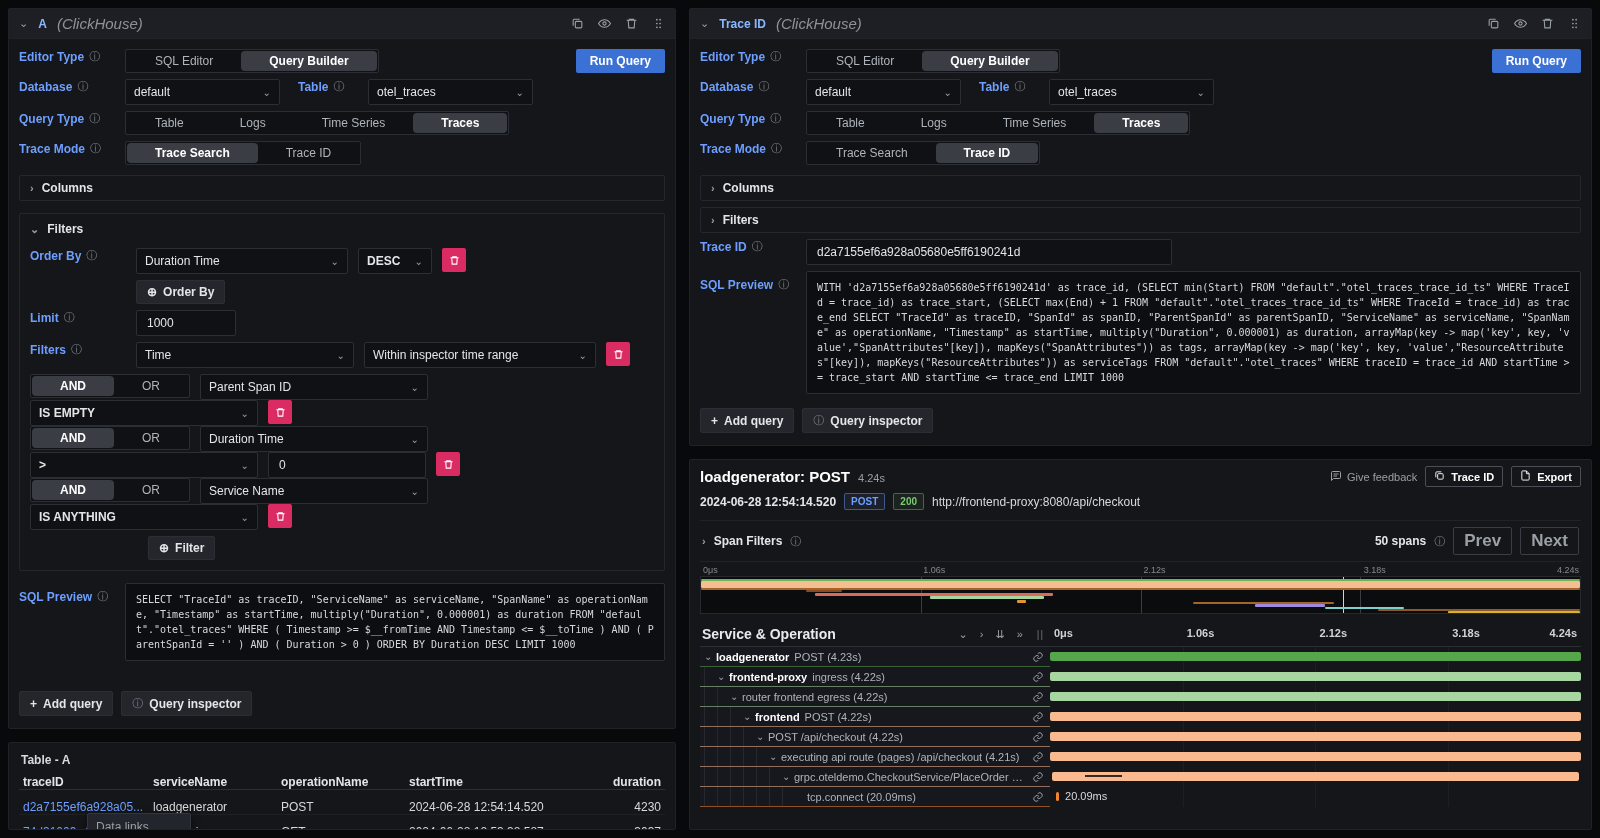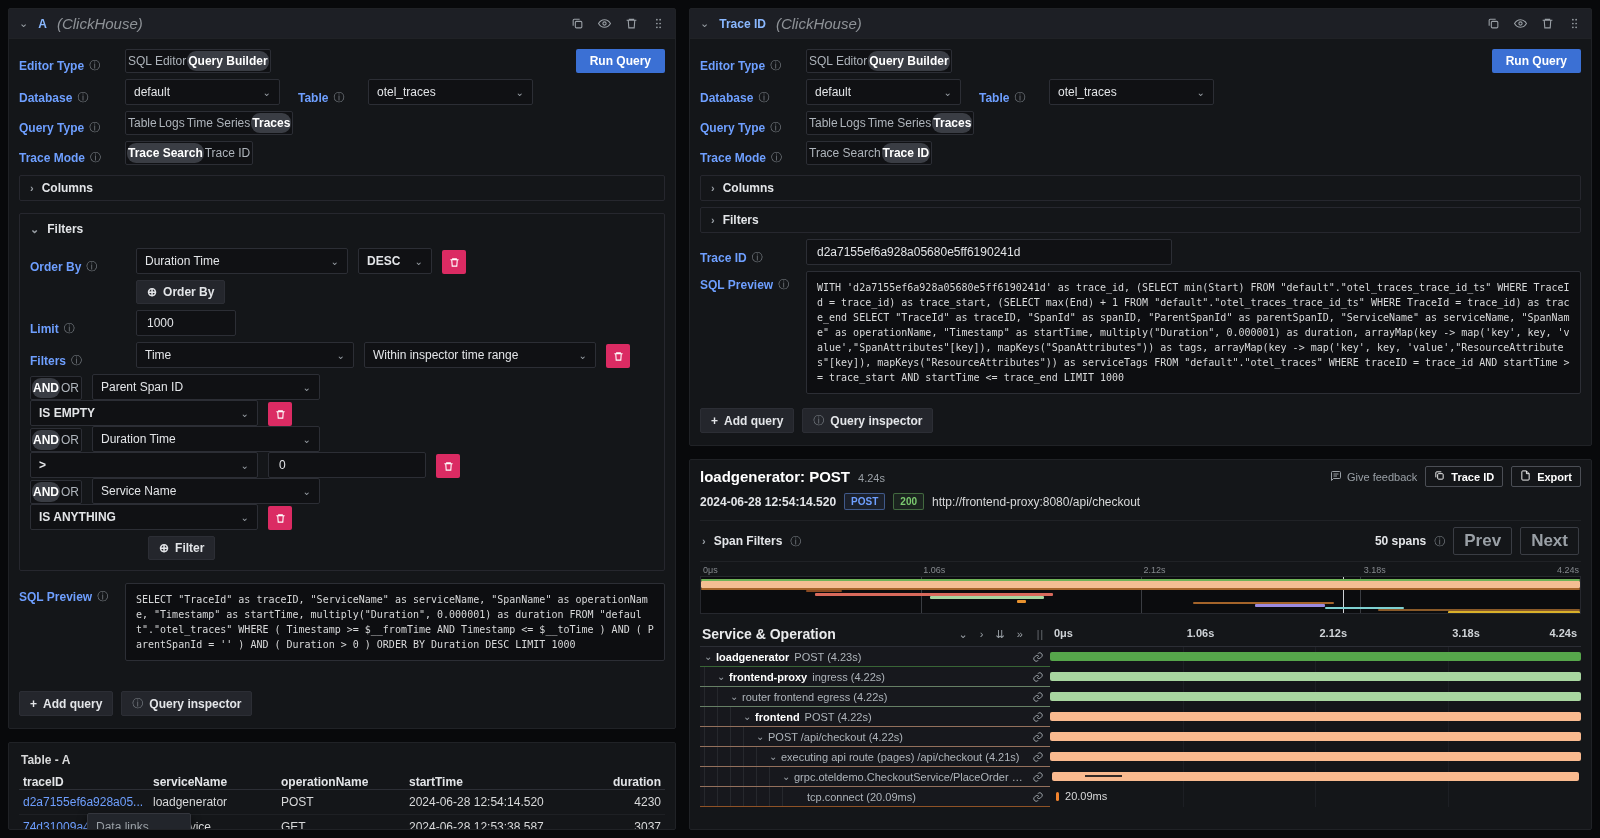--- a/index.html
+++ b/index.html
@@ -13,44 +13,44 @@
   .col-left{width:668px;flex:none;display:flex;flex-direction:column;gap:13px;min-height:0}
   .col-right{flex:1;display:flex;flex-direction:column;gap:13px;min-width:0;min-height:0}
   .panel{background:#141619;border:1px solid #202226;border-radius:2px;display:flex;flex-direction:column;min-height:0}
   .qpanel-header{height:30px;flex:none;display:flex;align-items:center;gap:10px;padding:0 10px;background:#1d1f25;border-bottom:1px solid #202226}
   .qtitle{color:#8ab8ff;font-weight:bold}
   .qsub{color:#8e9297;font-style:italic;font-size:15px}
   .hdr-icons{margin-left:auto;display:flex;gap:14px;color:#9aa0a6;align-items:center}
   .hdr-icons svg{display:block}
   .chev{color:#9aa0a6;font-size:11px}
   .qbody{padding:10px 10px 12px 10px;display:flex;flex-direction:column;gap:6px;position:relative}
-  .frow{display:flex;align-items:flex-end;gap:10px;min-height:24px}
+  .frow{display:flex;align-items:flex-start;gap:10px;min-height:24px}
   .flabel{width:96px;flex:none;display:flex;align-items:center;gap:5px;color:#6e9fff;font-weight:bold;font-size:12px}
   .flabel.w64{width:60px}
   .info{color:#7b8087;font-weight:normal;font-size:11px}
   .seg{display:flex;background:#101114;border:1px solid #2c2e35;border-radius:2px;padding:1px}
-  .seg span{padding:3px 1px;color:#aeb4bb;border-radius:9px;cursor:pointer;white-space:nowrap}
+  .seg span{padding:3px 28px;color:#aeb4bb;border-radius:4px;cursor:pointer;white-space:nowrap}
   .seg span.sel{background:#3a3d44;color:#fff;font-weight:bold}
   .select,.tinput{background:#101114;border:1px solid #2c2e35;border-radius:2px;height:26px;display:flex;align-items:center;padding:0 8px;color:#e3e5e8;position:relative}
   .select .sv{flex:1;white-space:nowrap;overflow:hidden}
   .select .caret{color:#9aa0a6;font-size:10px;margin-left:8px}
   .tinput input{background:transparent;border:0;outline:0;color:#e3e5e8;font:inherit;width:100%}
   .btn-blue{margin-left:auto;background:#3b70d4;color:#fff;border-radius:2px;padding:5px 14px;font-weight:bold;cursor:pointer}
   .box{border:1px solid #26272e;border-radius:2px;padding:5px 10px;display:flex;align-items:center;gap:8px;color:#e3e5e8;font-weight:bold}
   .boxwrap{border:1px solid #26272e;border-radius:2px;padding:6px 10px 10px 10px;display:flex;flex-direction:column;gap:6px}
   .boxhead{display:flex;align-items:center;gap:8px;font-weight:bold;color:#e3e5e8;padding:2px 0 6px 0}
   .btn-ghost{background:#24262c;border:1px solid #2c2e35;border-radius:2px;color:#e3e5e8;padding:4px 10px;display:inline-flex;align-items:center;gap:6px;font-weight:bold;cursor:pointer}
   .btn-del{background:#db2b63;border-radius:2px;width:24px;height:24px;flex:none;display:flex;align-items:center;justify-content:center;color:#fff;cursor:pointer}
   .indent132{margin-left:106px}
   .codebox{flex:1;background:#0d0e11;border:1px solid #2c2e35;border-radius:2px;padding:8px 10px;font-family:"DejaVu Sans Mono",monospace;font-size:10px;line-height:15px;color:#d8d9da;white-space:pre-wrap;word-break:break-all}
   .actions{display:flex;gap:8px;margin-top:24px}
   
   .tpanel{flex:1;overflow:hidden;position:relative;padding:8px 10px}
   .ttitle{font-weight:bold;color:#d8d9da;padding:2px 0 8px 2px;font-size:12px}
-  .trow{display:flex;align-items:center;height:25px;border-bottom:1px solid #1e2024;padding:0 4px}
+  .trow{display:flex;align-items:flex-end;height:25px;border-bottom:1px solid #1e2024;padding:0 4px}
   .trow.head{color:#e3e5e8;font-weight:bold;border-bottom:1px solid #2c2e35}
   .tc1{width:130px;flex:none;overflow:hidden;white-space:nowrap}
   .tc2{width:128px;flex:none}
   .tc3{width:128px;flex:none}
   .tc4{width:168px;flex:none}
   .tc5{flex:1;text-align:right}
   .lnk{color:#6e9fff;cursor:pointer}
   .tooltip{position:absolute;left:78px;top:70px;width:104px;background:#22252b;border:1px solid #34363d;border-radius:2px;box-shadow:0 4px 10px rgba(0,0,0,.6);padding:6px 8px;z-index:5}
   .tooltip .tt-title{color:#9aa0a6;font-size:12px;padding-bottom:4px}
   

